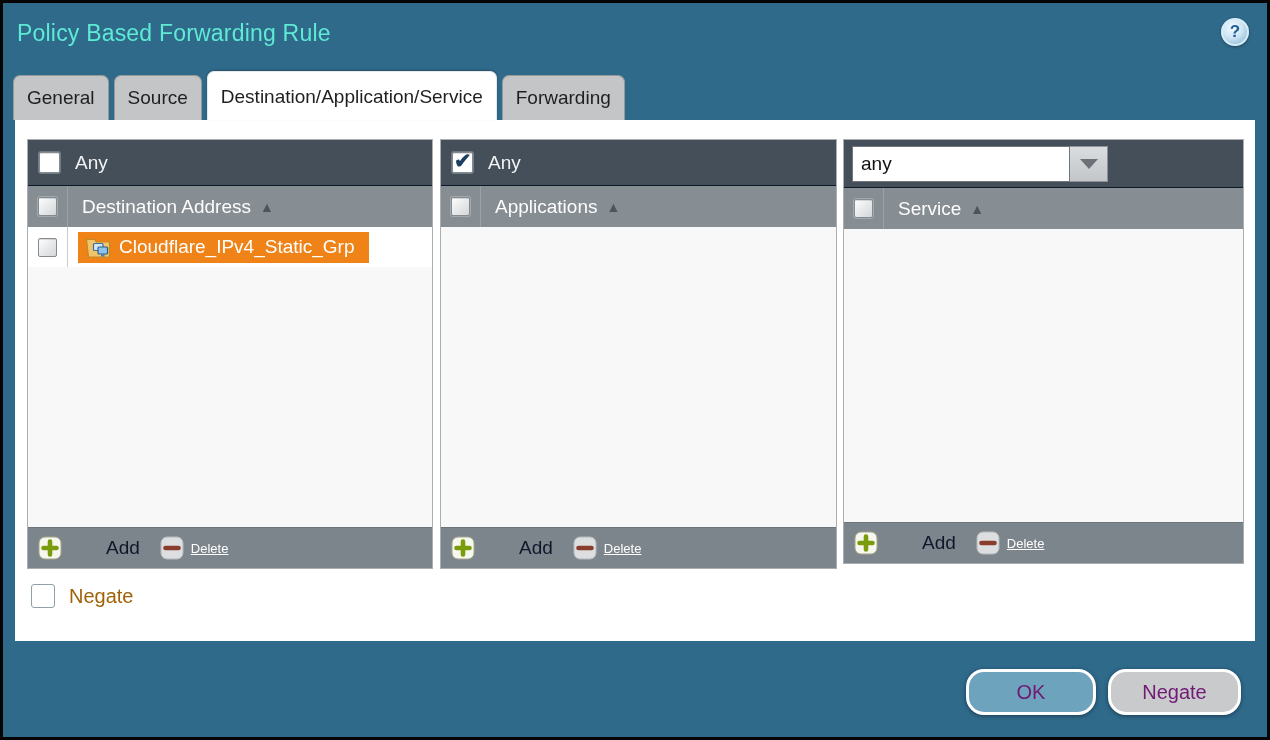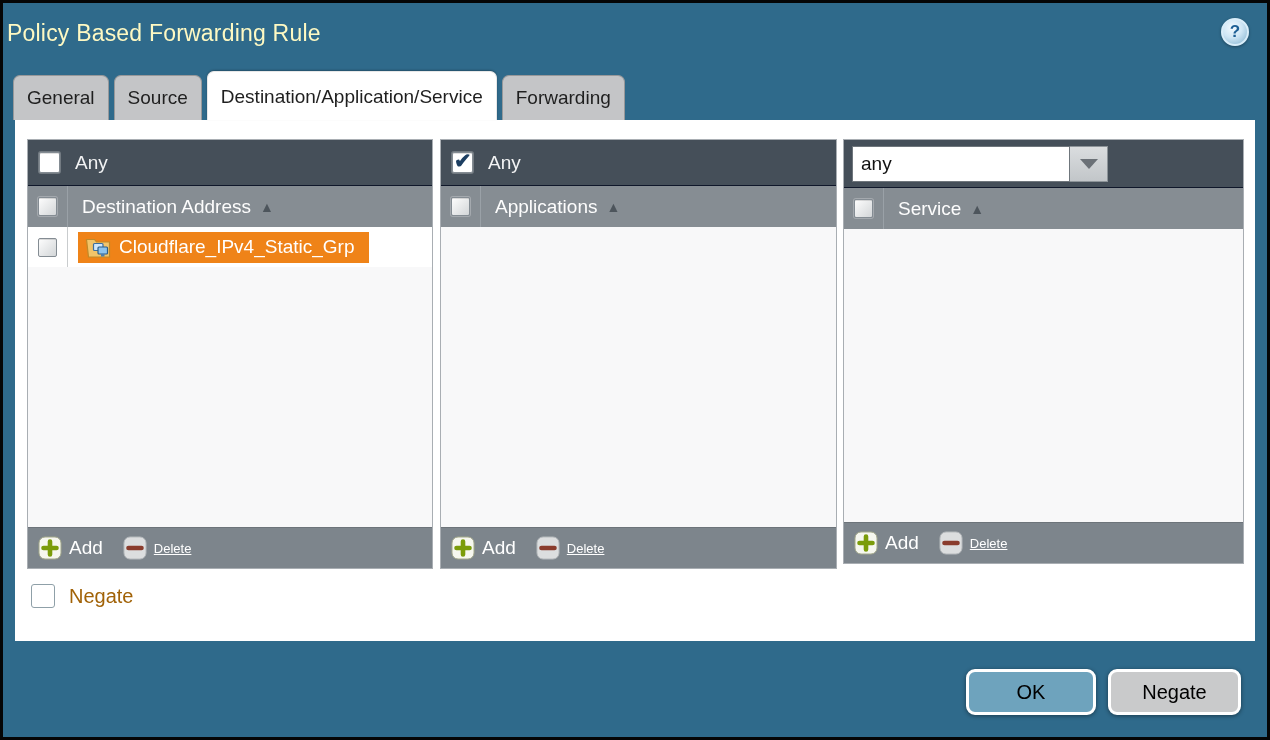--- a/index.html
+++ b/index.html
@@ -3,22 +3,22 @@
 <meta charset="utf-8">
 <style>
   * { margin:0; padding:0; box-sizing:border-box; }
   html,body { width:1270px; height:740px; }
   .stage {
     position:relative; width:1270px; height:740px;
     background:#2f6a8b; border:3px solid #050505;
     font-family:"Liberation Sans", sans-serif; overflow:hidden;
   }
   .title {
-    position:absolute; left:4px; top:17px;
-    font-size:23px; color:#fef9c3; letter-spacing:.2px;
+    position:absolute; left:14px; top:17px;
+    font-size:23px; color:#5eead4; letter-spacing:.2px;
   }
   .help {
     position:absolute; right:18px; top:15px; width:28px; height:28px;
     border-radius:50%;
     background:radial-gradient(circle at 38% 32%, #f2faff 0%, #cfe6f5 45%, #7fb0cd 100%);
     border:2px solid #d9edf9;
     display:flex; align-items:center; justify-content:center;
     color:#1d5f95; font-weight:bold; font-size:17px;
     box-shadow:0 1px 3px rgba(0,0,0,.35);
   }
@@ -101,36 +101,36 @@
     display:flex; align-items:center; padding:0 14px 0 7px;
     color:#ffffff; font-size:19px; white-space:nowrap;
   }
   .obj-icon { margin-right:8px; flex:none; display:block; }
 
   .col-footer {
     height:41px; background:#7d858c; display:flex; align-items:center;
     padding:0 10px; flex:none; border-top:1px solid #6d747a;
   }
   .ico-btn { display:flex; align-items:center; gap:7px; cursor:default; }
-  .add-label { color:#ffffff; font-size:19px; }
+  .add-label { color:#0f172a; font-size:19px;margin-left:37px; }
   .del-label { color:#ffffff; font-size:13px;text-decoration:underline; }
   .ico-spacer { width:20px; }
 
   .negate {
     position:absolute; left:16px; top:464px;
     display:flex; align-items:center; gap:14px;
   }
   .negate .cb { width:24px; height:24px; border-color:#8fa0a8; border-radius:3px; box-shadow:none; }
   .negate-label { font-size:20px; color:#a16207; }
 
   .action-btn {
     position:absolute; top:666px; height:46px;
-    border:3px solid #ffffff; border-radius:9px;
+    border:3px solid #ffffff; border-radius:18px;
     display:flex; align-items:center; justify-content:center;
-    font-size:20px; color:#000000;
+    font-size:20px; color:#701a75;
     box-shadow:0 1px 4px rgba(0,0,0,.45); cursor:default;
   }
   .ok { left:963px; width:130px; background:#6ea3bd; }
   .cancel { left:1105px; width:133px; background:#c9cacb; }
 </style>
 </head>
 <body>
 
 <div class="stage">
 

